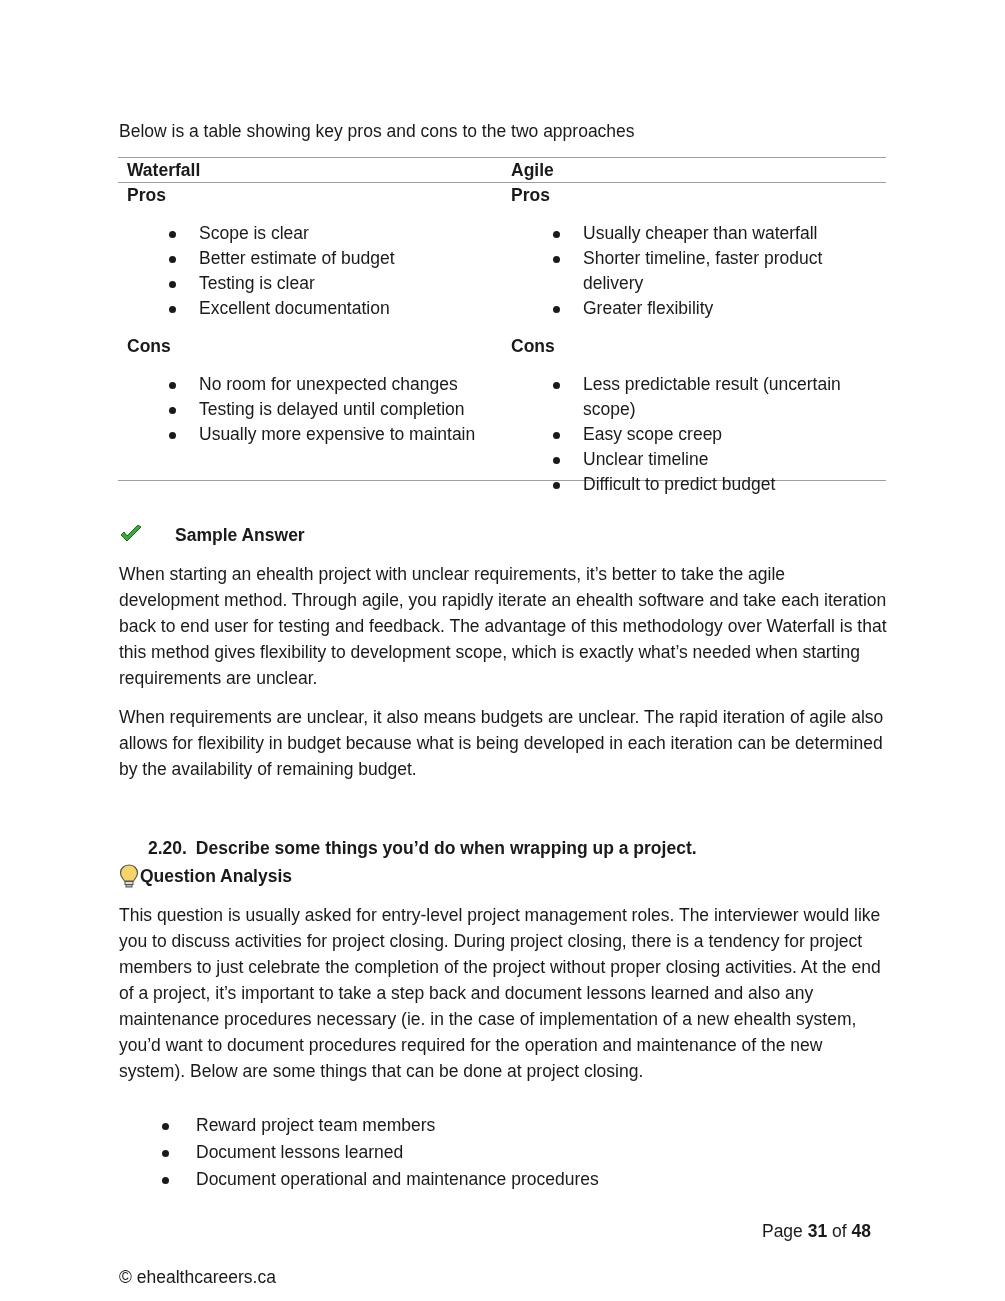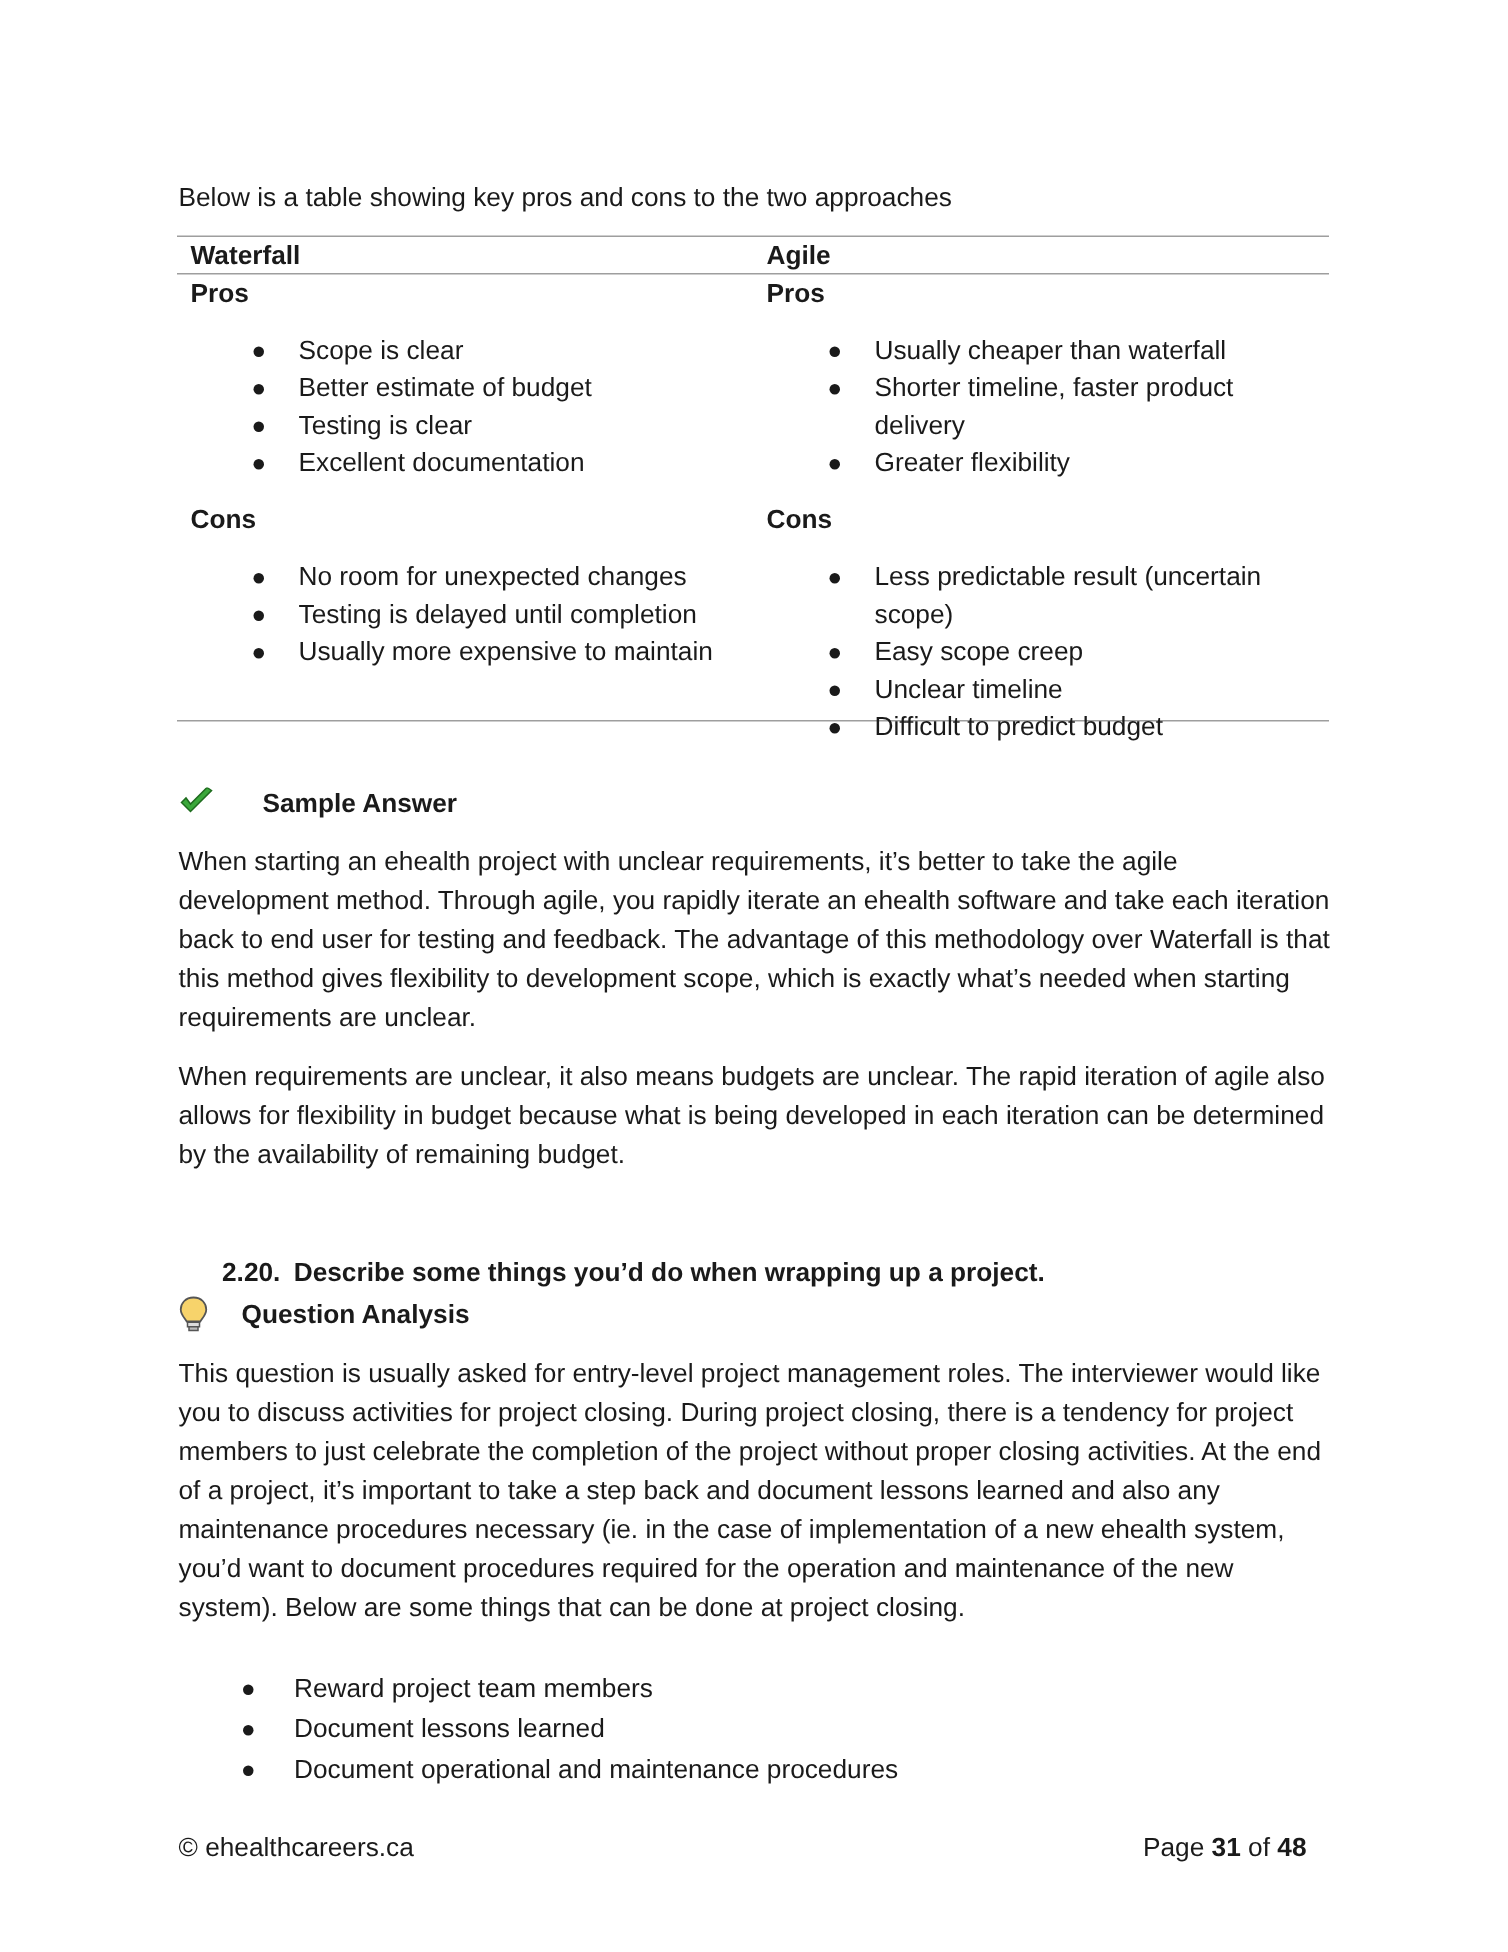--- a/index.html
+++ b/index.html
@@ -17,21 +17,21 @@
   .col { position: absolute; }
   .colhead { font-weight: bold; line-height: 25px; }
   .sub { font-weight: bold; line-height: 25px; }
   ul.bl { list-style: none; margin: 13px; padding: 0; }
   ul.bl li { position: relative; padding-left: 59px; line-height: 25px; }
   ul.bl li .dot { position: absolute; left: 29px; top: 10px; width: 7px; height: 7px; border-radius: 50%; background: #1a1a1a; }
 
   .heading { font-weight: bold; display: flex; align-items: center; gap: 8px; line-height: 24px; }
   .para { left: 119px; width: 770px; line-height: 26px; margin: 0; }
   .q-title { left: 148px; top: 836px; font-weight: bold; line-height: 24px; }
-  .footer-left { left: 119px; top: 1221px; }
+  .footer-left { left: 119px; top: 1267px; }
   .footer-right { right: 119px; top: 1221px; }
   .footer-right b { font-weight: bold; }
   .bullets2 { position: absolute; left: 119px; top: 1099px; }
   .bullets2 ul.bl li { padding-left: 64px; line-height: 27px; }
   .bullets2 ul.bl li .dot { left: 30px; top: 11px; }
 </style>
 </head>
 <body>
 
 <div class="page">
@@ -87,21 +87,21 @@
     <span>Sample Answer</span>
   </div>
   <p class="abs para" style="top:561px;">When starting an ehealth project with unclear requirements, it’s better to take the agile development method. Through agile, you rapidly iterate an ehealth software and take each iteration back to end user for testing and feedback. The advantage of this methodology over Waterfall is that this method gives flexibility to development scope, which is exactly what’s needed when starting requirements are unclear.</p>
   <p class="abs para" style="top:704px;">When requirements are unclear, it also means budgets are unclear. The rapid iteration of agile also allows for flexibility in budget because what is being developed in each iteration can be determined by the availability of remaining budget.</p>
 
   <div class="abs q-title">
     <span>2.20.</span>
     <span style="margin-left:4px">Describe some things you’d do when wrapping up a project.</span>
   </div>
 
-  <div class="abs heading" style="left:119px; top:864px; gap:22px;">
+  <div class="abs heading" style="left:119px; top:864px; gap:1px;">
     <svg width="20" height="24" viewBox="0 0 20 24">
       <path d="M10 1 C4.5 1 1.5 5 1.5 9 C1.5 12.5 4 14.5 5.5 17 L14.5 17 C16 14.5 18.5 12.5 18.5 9 C18.5 5 15.5 1 10 1 Z" fill="#f7d36b" stroke="#555" stroke-width="1.2"></path>
       <rect x="6" y="17.5" width="8" height="3" fill="#ddd" stroke="#555" stroke-width="1"></rect>
       <rect x="7" y="20.5" width="6" height="2.5" fill="#bbb" stroke="#555" stroke-width="1"></rect>
     </svg>
     <span>Question Analysis</span>
   </div>
   <p class="abs para" style="top:902px;">This question is usually asked for entry-level project management roles. The interviewer would like you to discuss activities for project closing. During project closing, there is a tendency for project members to just celebrate the completion of the project without proper closing activities. At the end of a project, it’s important to take a step back and document lessons learned and also any maintenance procedures necessary (ie. in the case of implementation of a new ehealth system, you’d want to document procedures required for the operation and maintenance of the new system). Below are some things that can be done at project closing.</p>
 
   <div class="bullets2">

